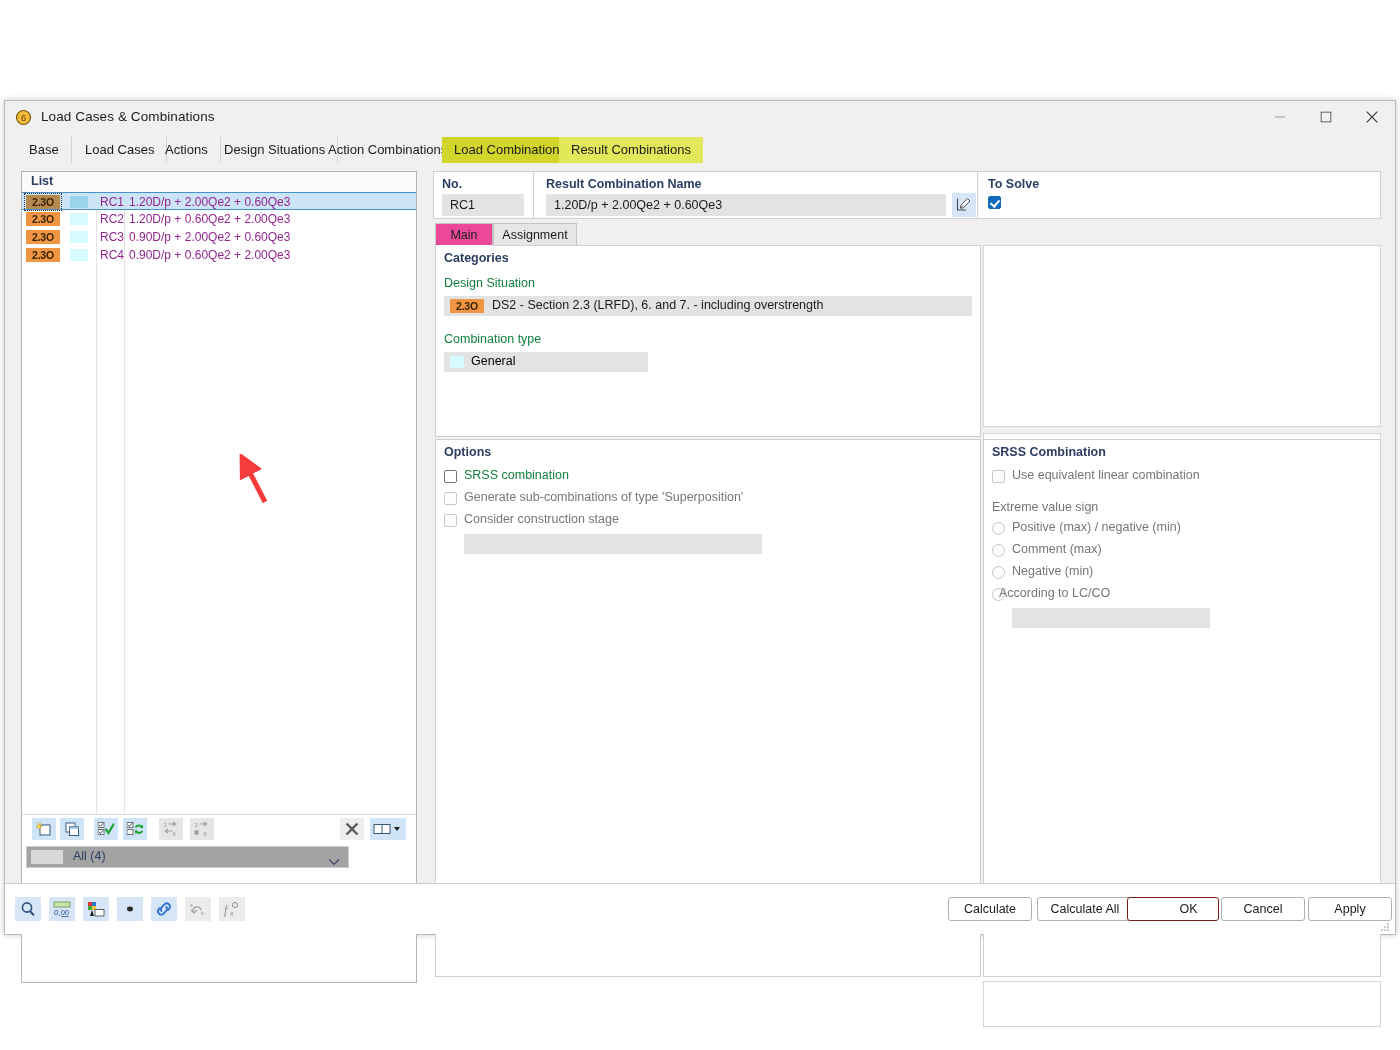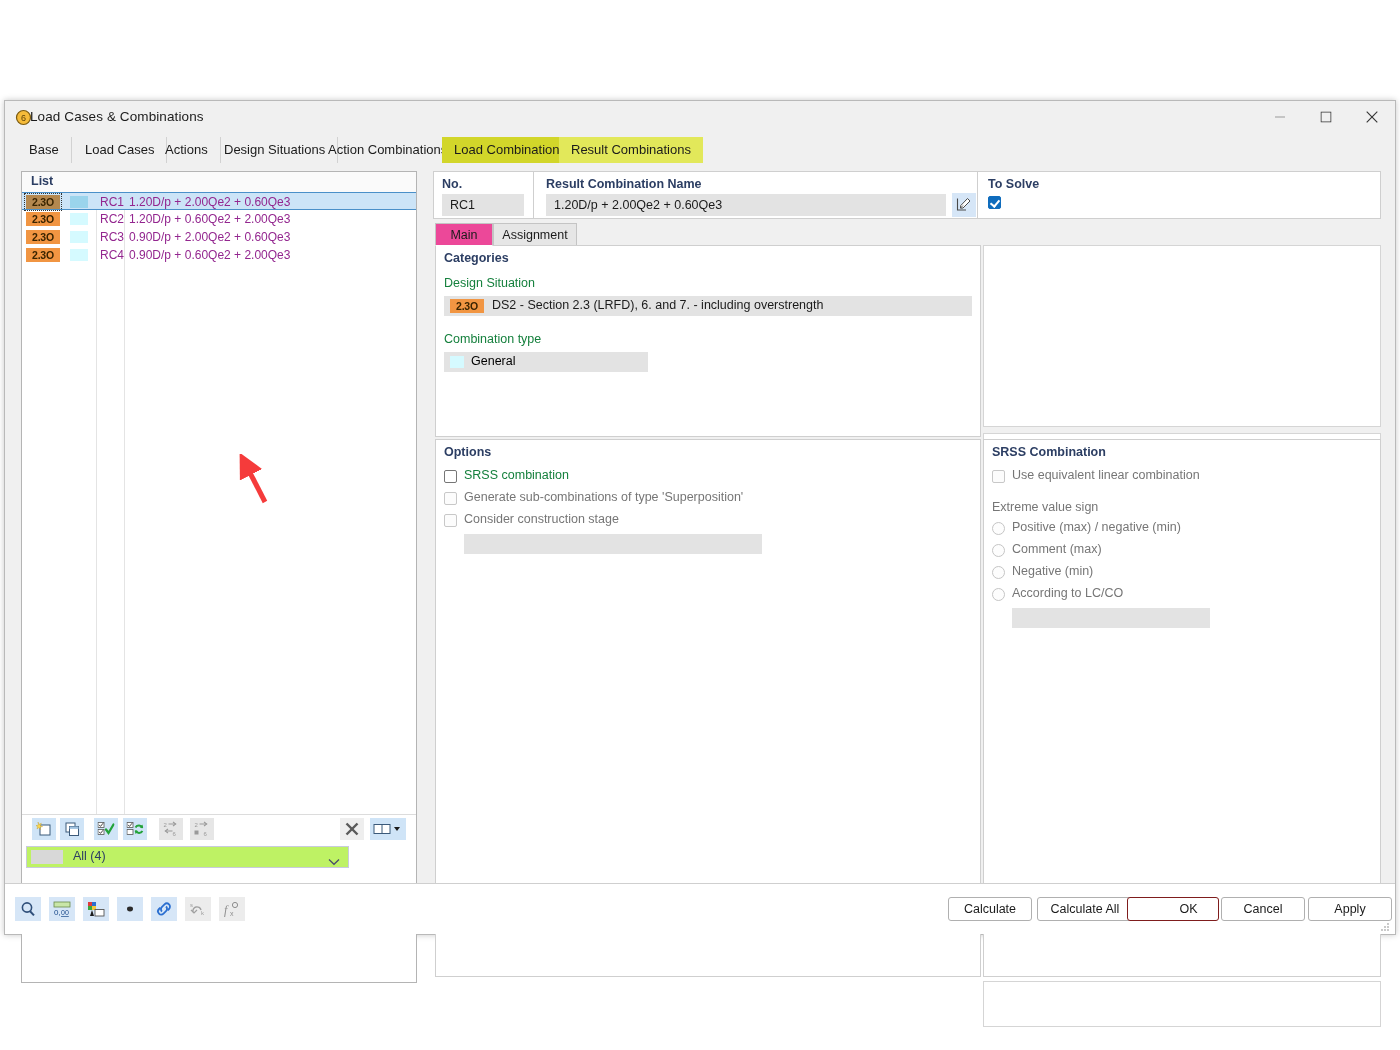--- a/index.html
+++ b/index.html
@@ -32,21 +32,21 @@
     background: #f0f0f0;
     border-bottom: 1px solid #e2e2e2;
   }
   #app-icon {
     position: absolute;
     left: 10px; top: 8px;
     width: 17px; height: 17px;
   }
   #title-text {
     position: absolute;
-    left: 25px; top: 8px;
+    left: 36px; top: 8px;
     font-size: 13.5px;
     color: #1b1b1b;
     letter-spacing: .1px;
     text-align: right;
   }
   .winbtn {
     position: absolute;
     top: 0;
     width: 46px; height: 32px;
     cursor: default;
@@ -203,21 +203,21 @@
   }
   .tb-btn.dim { background: #e6e6e6; }
   .tb-btn.plain { background: #eeeeee; }
   .tb-btn svg { position: absolute; left: 50%; top: 50%; transform: translate(-50%,-50%); }
 
   #filter-bar {
     position: absolute;
     left: 4px; top: 674px;
     width: 323px;
     height: 22px;
-    background: #bef264;
+    background: #a3a3a3;
     border: 1px solid #c8cbdc;
     box-sizing: border-box;
     cursor: default;
   }
   #filter-swatch {
     position: absolute;
     left: 4px; top: 3px;
     width: 32px; height: 14px;
     background: #d8d8d8;
   }
@@ -626,21 +626,21 @@
       <span class="rb" style="left:8px; top:82px;"></span>
       <span class="grey-label" style="left:28px; top:80px;">Positive (max) / negative (min)</span>
 
       <span class="rb" style="left:8px; top:104px;"></span>
       <span class="grey-label" style="left:28px; top:102px;">Comment (max)</span>
 
       <span class="rb" style="left:8px; top:126px;"></span>
       <span class="grey-label" style="left:28px; top:124px;">Negative (min)</span>
 
       <span class="rb" style="left:8px; top:148px;"></span>
-      <span class="grey-label" style="left:28px; top:146px;">According to LC/CO</span>
+      <span class="grey-label" style="left:15px; top:146px;">According to LC/CO</span>
 
       <span class="readonly-val" style="left:28px; top:168px; width:198px; height:20px;"></span>
     </div>
 
     <div class="grp" style="left:970px; top:814px; width:398px; height:46px; border-color:#d5d5d5;"></div>
 
   </div>
 
   <div id="bottombar">
     <div class="bb-icon" style="left:10px;">

